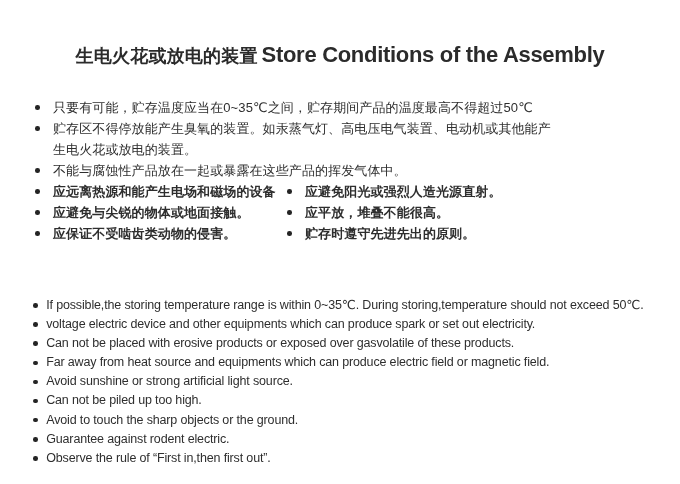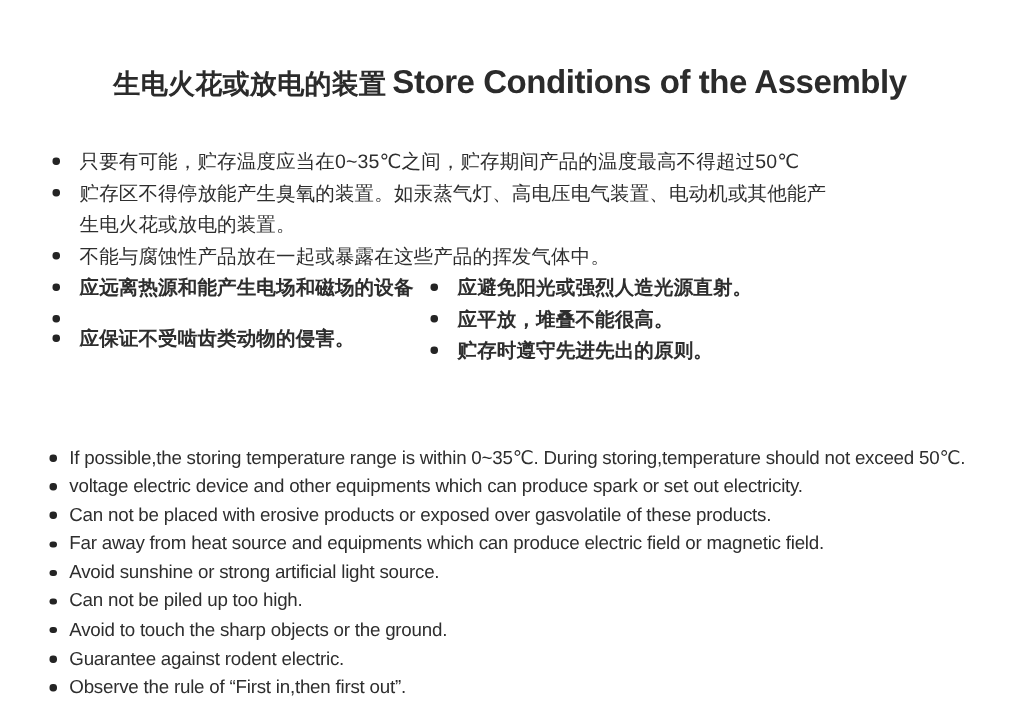--- a/index.html
+++ b/index.html
@@ -113,20 +113,21 @@
     </div>
 
     <div class="cn-cols">
       <div class="cn-col-left">
         <div class="li">
           <span class="dot"></span>
           <span class="txt">应远离热源和能产生电场和磁场的设备</span>
         </div>
         <div class="li">
           <span class="dot"></span>
+          <span class="txt">应避免与尖锐的物体或地面接触。</span>
         </div>
         <div class="li">
           <span class="dot"></span>
           <span class="txt">应保证不受啮齿类动物的侵害。</span>
         </div>
       </div>
       <div class="cn-col-right">
         <div class="li">
           <span class="dot"></span>
           <span class="txt">应避免阳光或强烈人造光源直射。</span>

